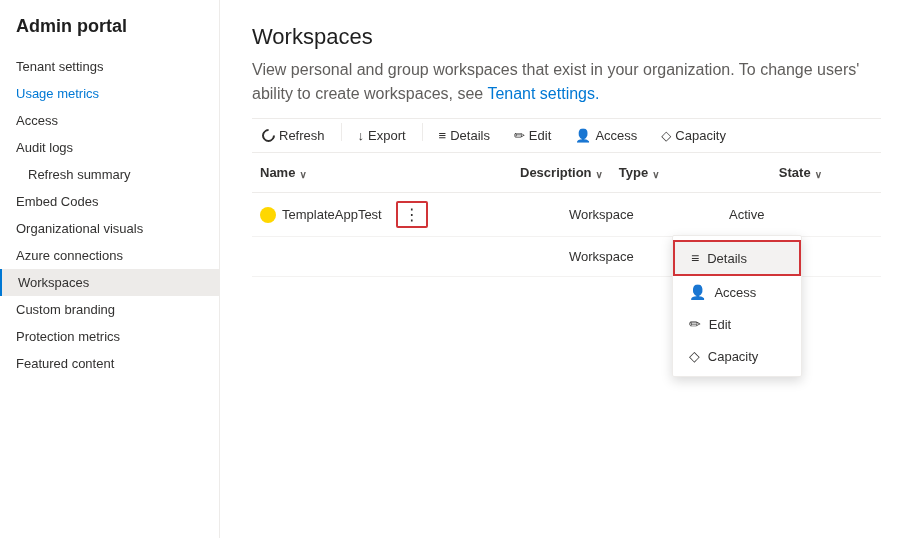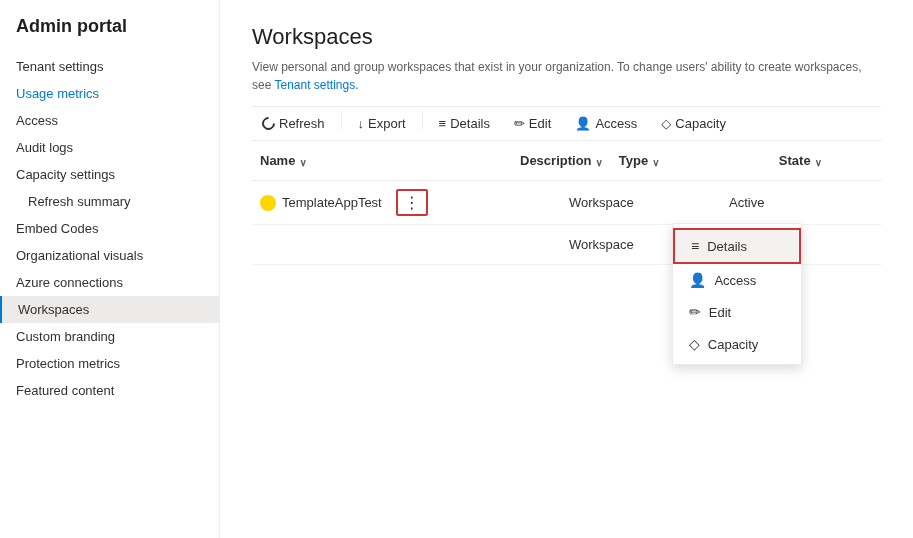--- a/index.html
+++ b/index.html
@@ -10,21 +10,21 @@
     .sidebar-title { font-size: 18px; font-weight: 600; padding: 0 16px 16px 16px; color: #1f1f1f; }
     .sidebar-item { padding: 6px 16px; cursor: pointer; color: #323130; font-size: 13px; }
     .sidebar-item.active { background: #edebe9; font-weight: 500; border-left: 2px solid #0078d4; }
     .sidebar-item.sub { padding-left: 28px; }
     .sidebar-item a, .sidebar-item { text-decoration: none; color: inherit; }
     .sidebar-item.link-blue { color: #0078d4; }
 
     
     .main { flex: 1; padding: 24px 32px; overflow: auto; position: relative; }
     .page-title { font-size: 22px; font-weight: 300; color: #1f1f1f; margin-bottom: 8px; }
-    .page-desc { font-size: 12px; color: #605e5c; margin-bottom: 12px; line-height: 1.5; }
+    .page-desc { font-size: 16px; color: #605e5c; margin-bottom: 12px; line-height: 1.5; }
     .page-desc a { color: #0078d4; text-decoration: none; }
 
     
     .toolbar { display: flex; gap: 4px; border-top: 1px solid #edebe9; border-bottom: 1px solid #edebe9; padding: 4px 0; margin-bottom: 0; }
     .toolbar-btn { display: flex; align-items: center; gap: 4px; padding: 5px 10px; border: none; background: none; cursor: pointer; color: #323130; font-size: 13px; border-radius: 2px; }
     .toolbar-separator { width: 1px; height: 18px; background: #edebe9; margin: 0 2px; }
 
     
     .table-container { width: 100%; margin-top: 0; }
     .table-header { display: grid; grid-template-columns: 260px 1fr 160px 160px; border-bottom: 1px solid #edebe9; padding: 8px 0; }
@@ -46,21 +46,20 @@
   </style>
 </head>
 <body>
 
 <div class="sidebar">
   <div class="sidebar-title">Admin portal</div>
   <div class="sidebar-item">Tenant settings</div>
   <div class="sidebar-item link-blue" style="color:#0078d4">Usage metrics</div>
   <div class="sidebar-item">Access</div>
   <div class="sidebar-item">Audit logs</div>
-  <div class="sidebar-item">Capacity settings</div>
   <div class="sidebar-item sub">Refresh summary</div>
   <div class="sidebar-item">Embed Codes</div>
   <div class="sidebar-item">Organizational visuals</div>
   <div class="sidebar-item">Azure connections</div>
   <div class="sidebar-item active">Workspaces</div>
   <div class="sidebar-item">Custom branding</div>
   <div class="sidebar-item">Protection metrics</div>
   <div class="sidebar-item">Featured content</div>
 </div>
 

